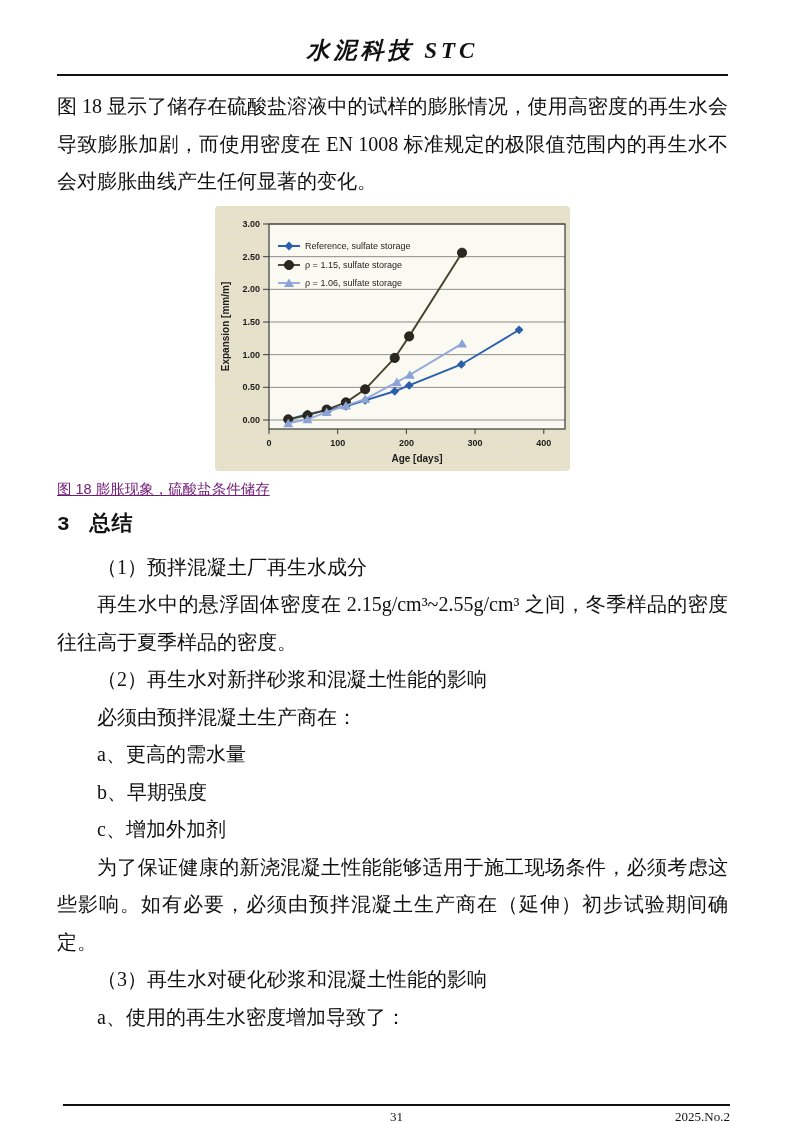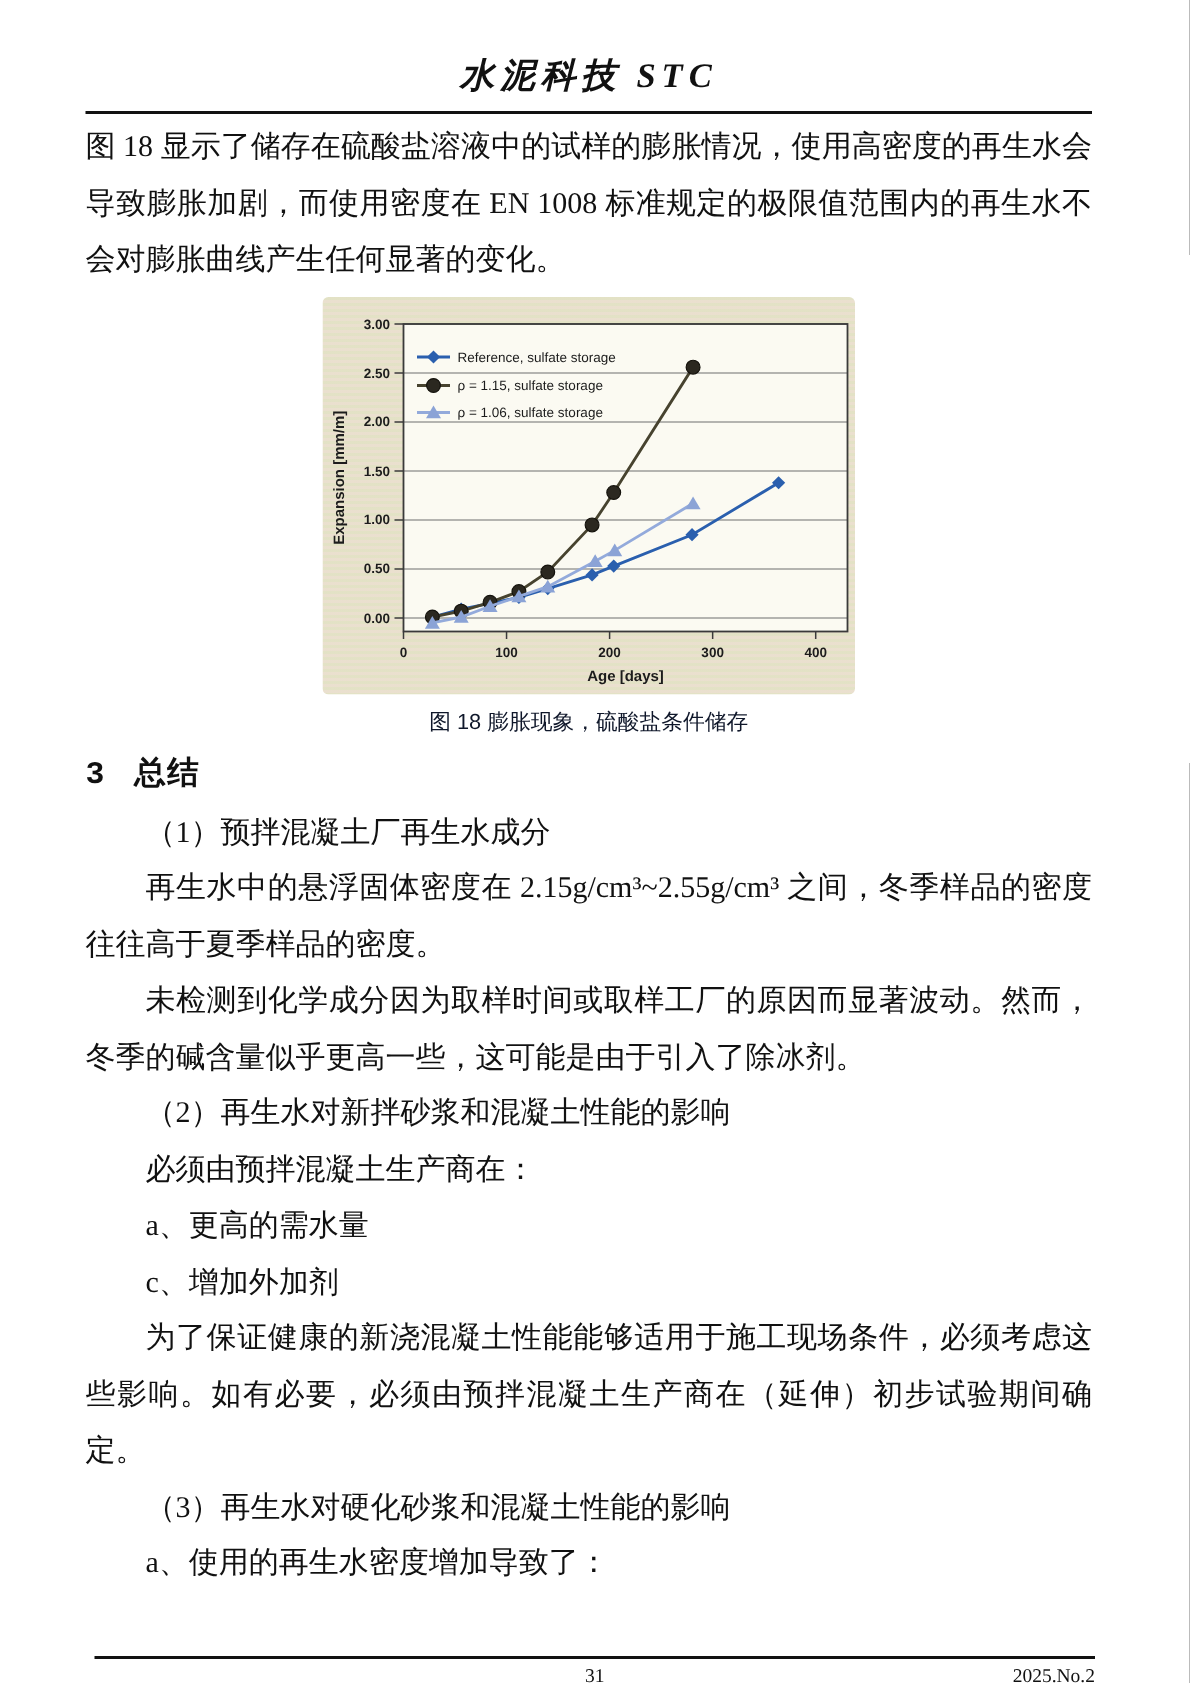--- a/index.html
+++ b/index.html
@@ -24,45 +24,47 @@
     line-height:34px;
   }
   .header-rule{
     border:none;border-top:2.5px solid #111;
     margin:6px 0 4px 0;
   }
   .bodytext{
     font-size:20px;
     line-height:37.5px;
     text-align:justify;
+    margin-top:12px;
   }
   .bodytext p{margin:0;}
   .bodytext p.indent{text-indent:2em;}
   .figure-wrap{
     width:355px;
     margin:5px auto 0 auto;
   }
   .figure-box{
     position:relative;
     width:355px;height:265px;
     border-radius:4px;
     background:
       repeating-linear-gradient(180deg,
         rgba(205,225,185,0.22) 0px, rgba(205,225,185,0.22) 2px,
         rgba(238,216,226,0.22) 2px, rgba(238,216,226,0.22) 4px),
       #e9e2c9;
     overflow:hidden;
   }
   .figure-box svg{position:absolute;left:0;top:0;}
   .figure-caption{
-    text-align:center;
+    text-align:left;
     font-family:"Liberation Sans","DejaVu Sans",sans-serif;
     font-size:14.5px;
     margin:9px 0 2px 0;
-    color:#0f172a;
+    color:#701a75;
+    text-decoration:underline;
   }
   .section-heading{
     font-family:Liberation Mono, monospace;
     font-size:21px;
     font-weight:bold;
     margin:10px 0 8px 0;
     letter-spacing:1px;
   }
   .section-heading .sec-num{margin-right:0.9em;}
   .page-footer{
@@ -194,24 +196,24 @@
     </div>
     <div class="figure-caption">图 18 膨胀现象，硫酸盐条件储存</div>
 
     <div class="section-heading">
       <span class="sec-num">3</span><span>总结</span>
     </div>
 
     <div class="bodytext">
       <p class="indent">（1）预拌混凝土厂再生水成分</p>
       <p class="indent">再生水中的悬浮固体密度在 2.15g/cm³~2.55g/cm³ 之间，冬季样品的密度往往高于夏季样品的密度。</p>
-      <p class="indent">未检测到化学成分因为取样时间或取样工厂的原因而显著波动。然而，冬季的碱含量似乎更高一些，这可能是由于引入了除冰剂。</p>
       <p class="indent">（2）再生水对新拌砂浆和混凝土性能的影响</p>
       <p class="indent">必须由预拌混凝土生产商在：</p>
       <p class="indent">a、更高的需水量</p>
+      <p class="indent">b、早期强度</p>
       <p class="indent">c、增加外加剂</p>
       <p class="indent">为了保证健康的新浇混凝土性能能够适用于施工现场条件，必须考虑这些影响。如有必要，必须由预拌混凝土生产商在（延伸）初步试验期间确定。</p>
       <p class="indent">（3）再生水对硬化砂浆和混凝土性能的影响</p>
       <p class="indent">a、使用的再生水密度增加导致了：</p>
     </div>
   </div>
 
   <div class="page-footer">
     <hr class="footer-rule">
     <div class="footer-row">

